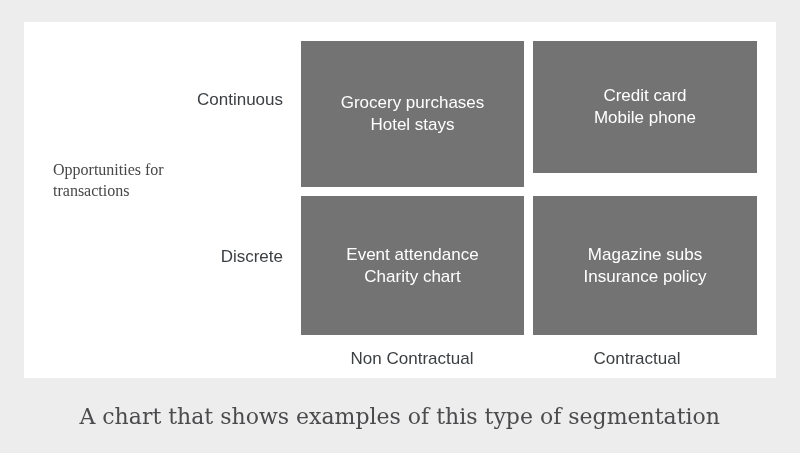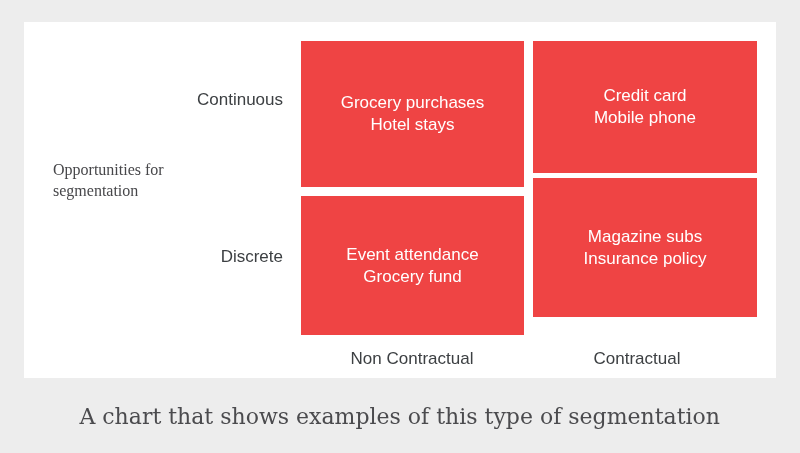--- a/index.html
+++ b/index.html
@@ -17,34 +17,34 @@
   .card {
     position: absolute;
     left: 24px;
     top: 22px;
     width: 752px;
     height: 356px;
     background: #ffffff;
   }
   .cell {
     position: absolute;
-    background: #ef4444;
+    background: #737373;
     color: #ffffff;
     display: flex;
     flex-direction: column;
     align-items: center;
     justify-content: center;
     text-align: center;
     font-size: 17px;
     line-height: 22px;
   }
   .cell-tl { left: 277px; top: 19px;  width: 223px; height: 146px; }
   .cell-tr { left: 509px; top: 19px;  width: 224px; height: 132px; }
   .cell-bl { left: 277px; top: 174px; width: 223px; height: 139px; }
-  .cell-br { left: 509px; top: 156px; width: 224px; height: 139px; }
+  .cell-br { left: 509px; top: 174px; width: 224px; height: 139px; }
 
   .row-label {
     position: absolute;
     left: 59px;
     width: 200px;
     text-align: right;
     font-size: 17px;
     line-height: 18px;
     color: #3d4043;
   }
@@ -87,40 +87,40 @@
   }
 </style>
 </head>
 <body>
 
 <div class="page">
   <div class="card">
 
     <div class="axis-label">
       <div>Opportunities for</div>
-      <div>segmentation</div>
+      <div>transactions</div>
     </div>
 
     <div class="row-label row-label-continuous">Continuous</div>
 
     <div class="row-label row-label-discrete">Discrete</div>
 
     <div class="cell cell-tl">
       <div>Grocery purchases</div>
       <div>Hotel stays</div>
     </div>
 
     <div class="cell cell-tr">
       <div>Credit card</div>
       <div>Mobile phone</div>
     </div>
 
     <div class="cell cell-bl">
       <div>Event attendance</div>
-      <div>Grocery fund</div>
+      <div>Charity chart</div>
     </div>
 
     <div class="cell cell-br">
       <div>Magazine subs</div>
       <div>Insurance policy</div>
     </div>
 
     <div class="col-label col-label-noncontractual">Non Contractual</div>
 
     <div class="col-label col-label-contractual">Contractual</div>

